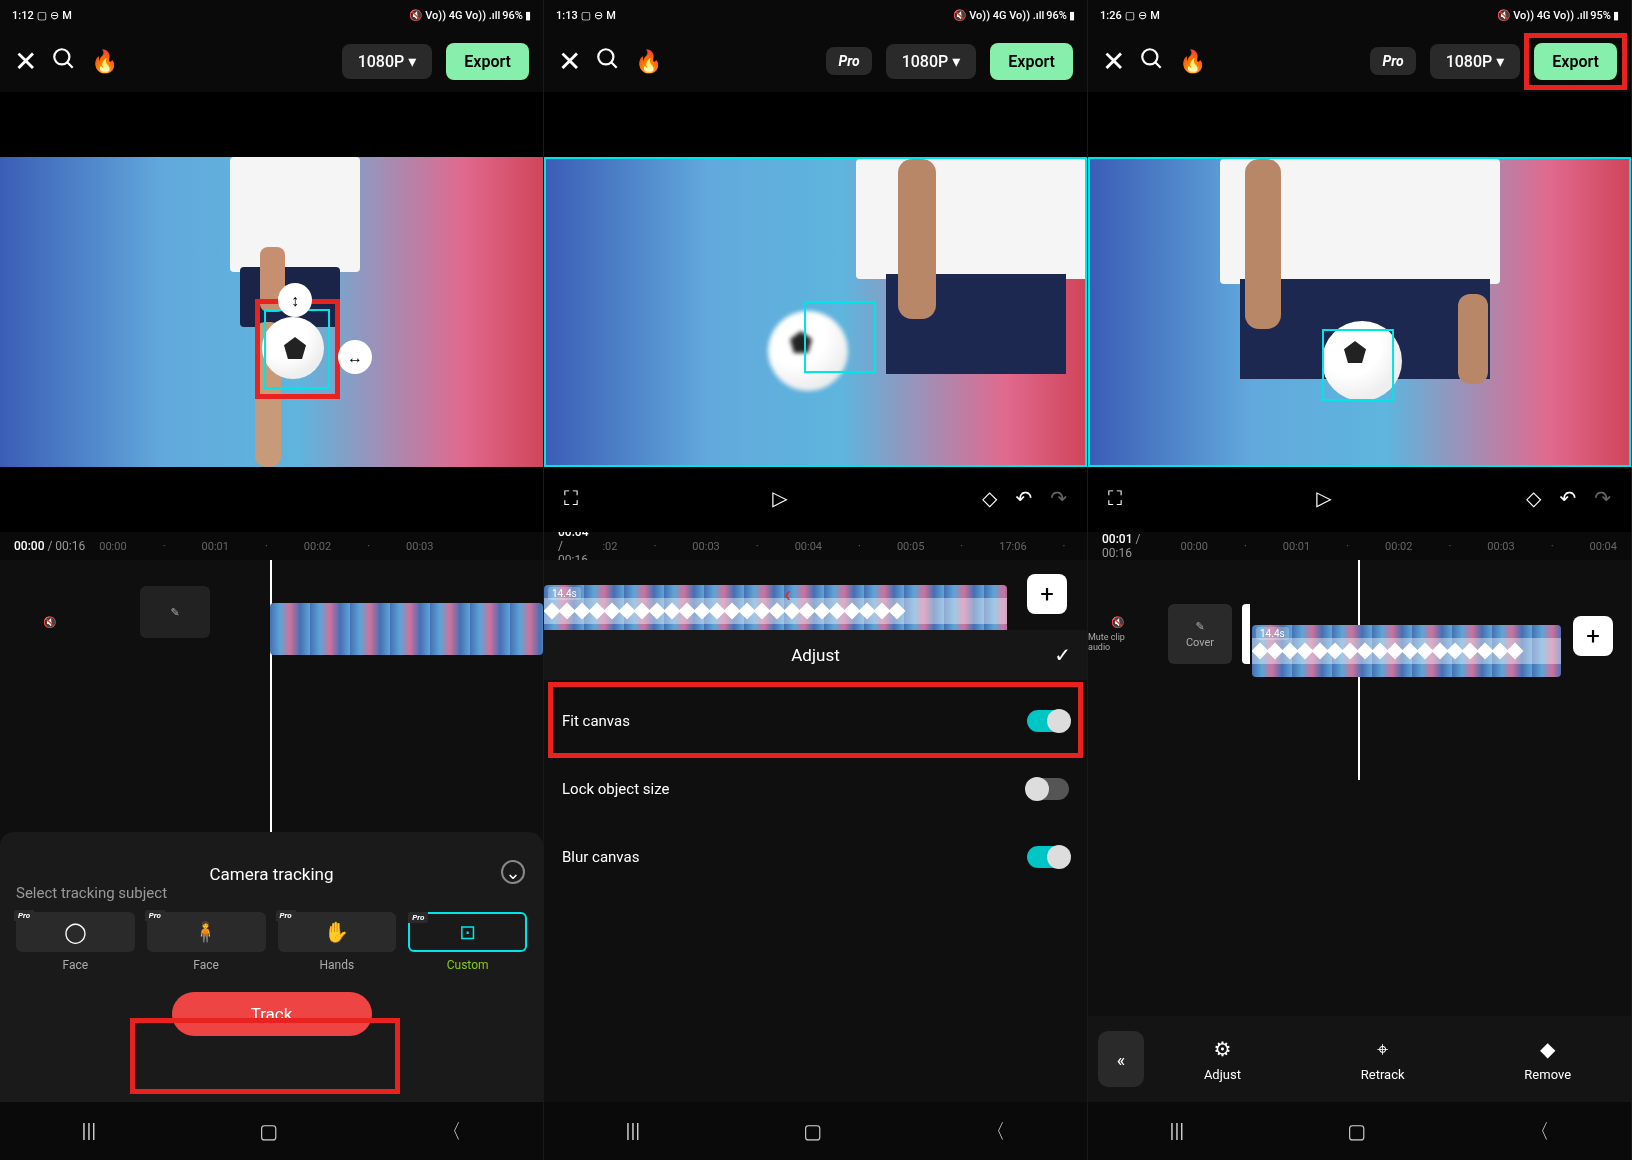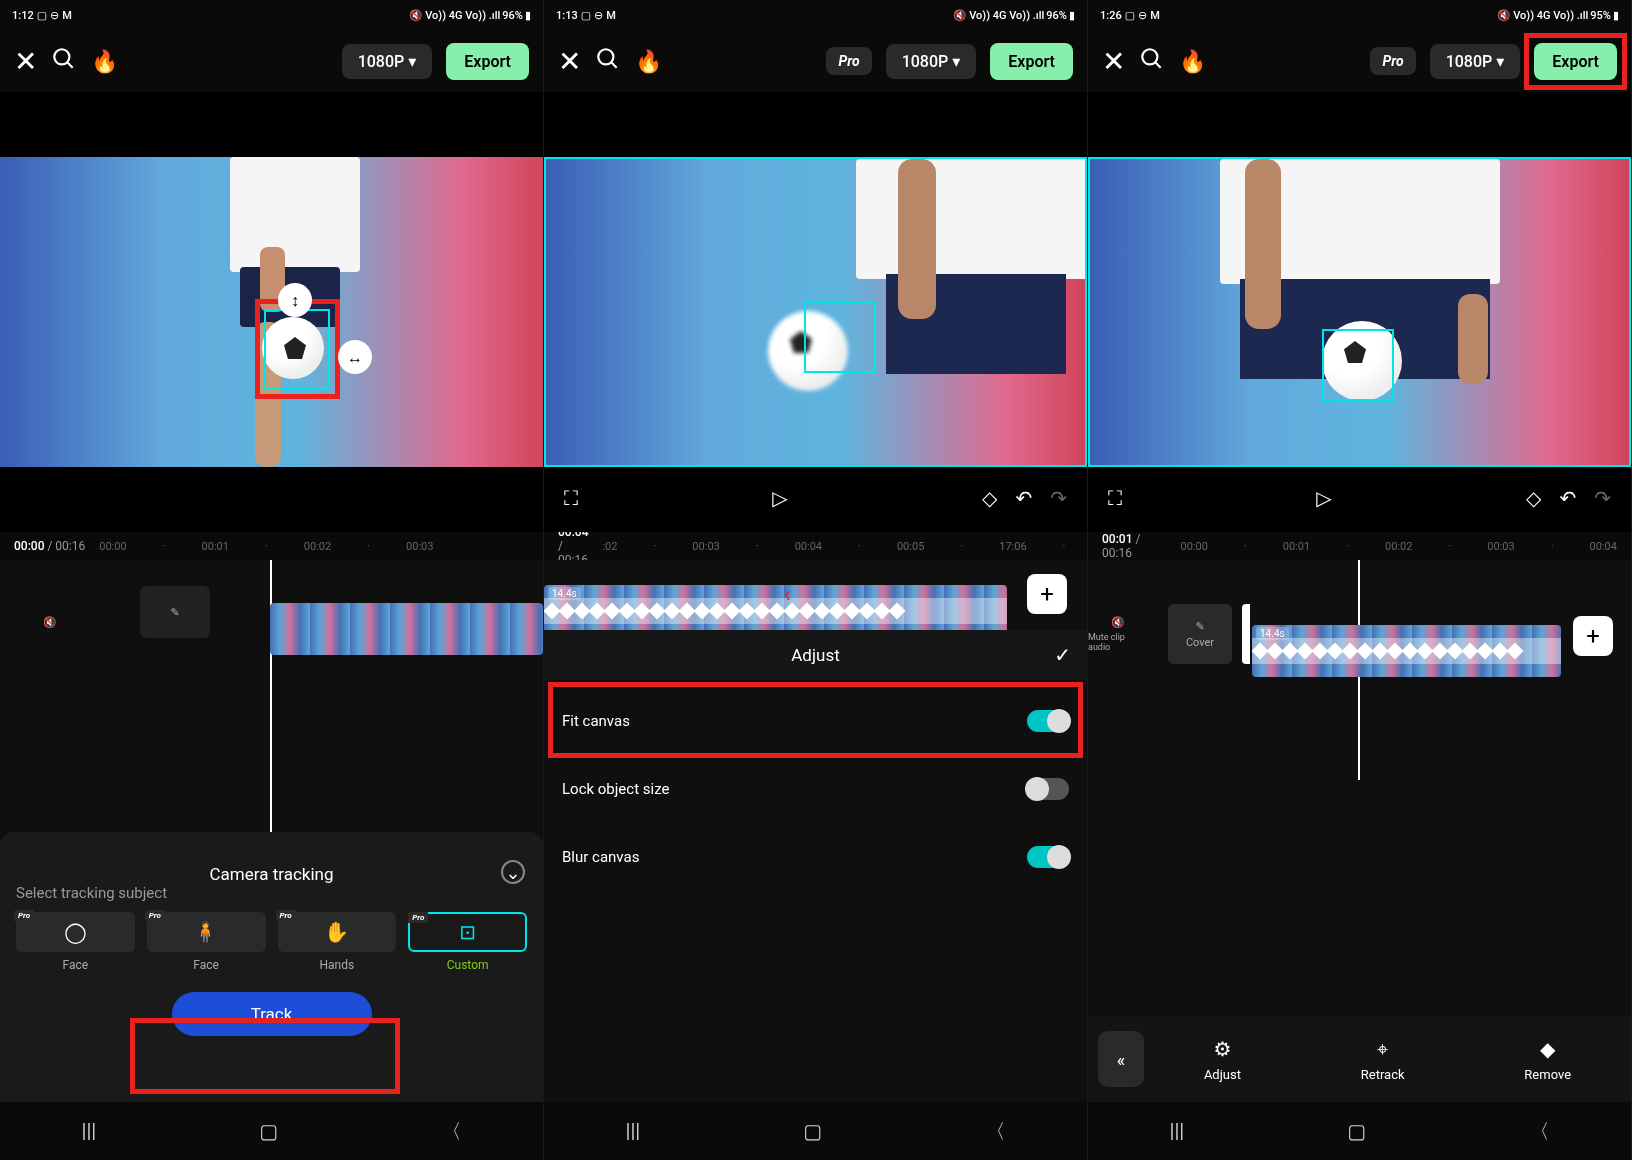--- a/index.html
+++ b/index.html
@@ -239,21 +239,21 @@
   position: relative;
 }
 .opt-box.active { border: 2px solid #00e5e5; background: transparent; }
 .opt-pro { position: absolute; top: -2px; left: -2px; font-size: 8px; font-weight: 700; font-style: italic; background: #2a2a2a; padding: 1px 4px; border-radius: 3px 0 3px 0; }
 .opt-label { font-size: 12px; color: #aaa; }
 .opt-label.active { color: #84cc16; }
 .track-btn {
   margin: 6px auto 18px;
   width: 200px;
   height: 44px;
-  background: #1d4ed8;
+  background: #ef4444;
   color: #fff;
   border-radius: 22px;
   display: flex;
   align-items: center;
   justify-content: center;
   font-size: 17px;
   font-weight: 400;
 }
 
 .adjust-hdr {

